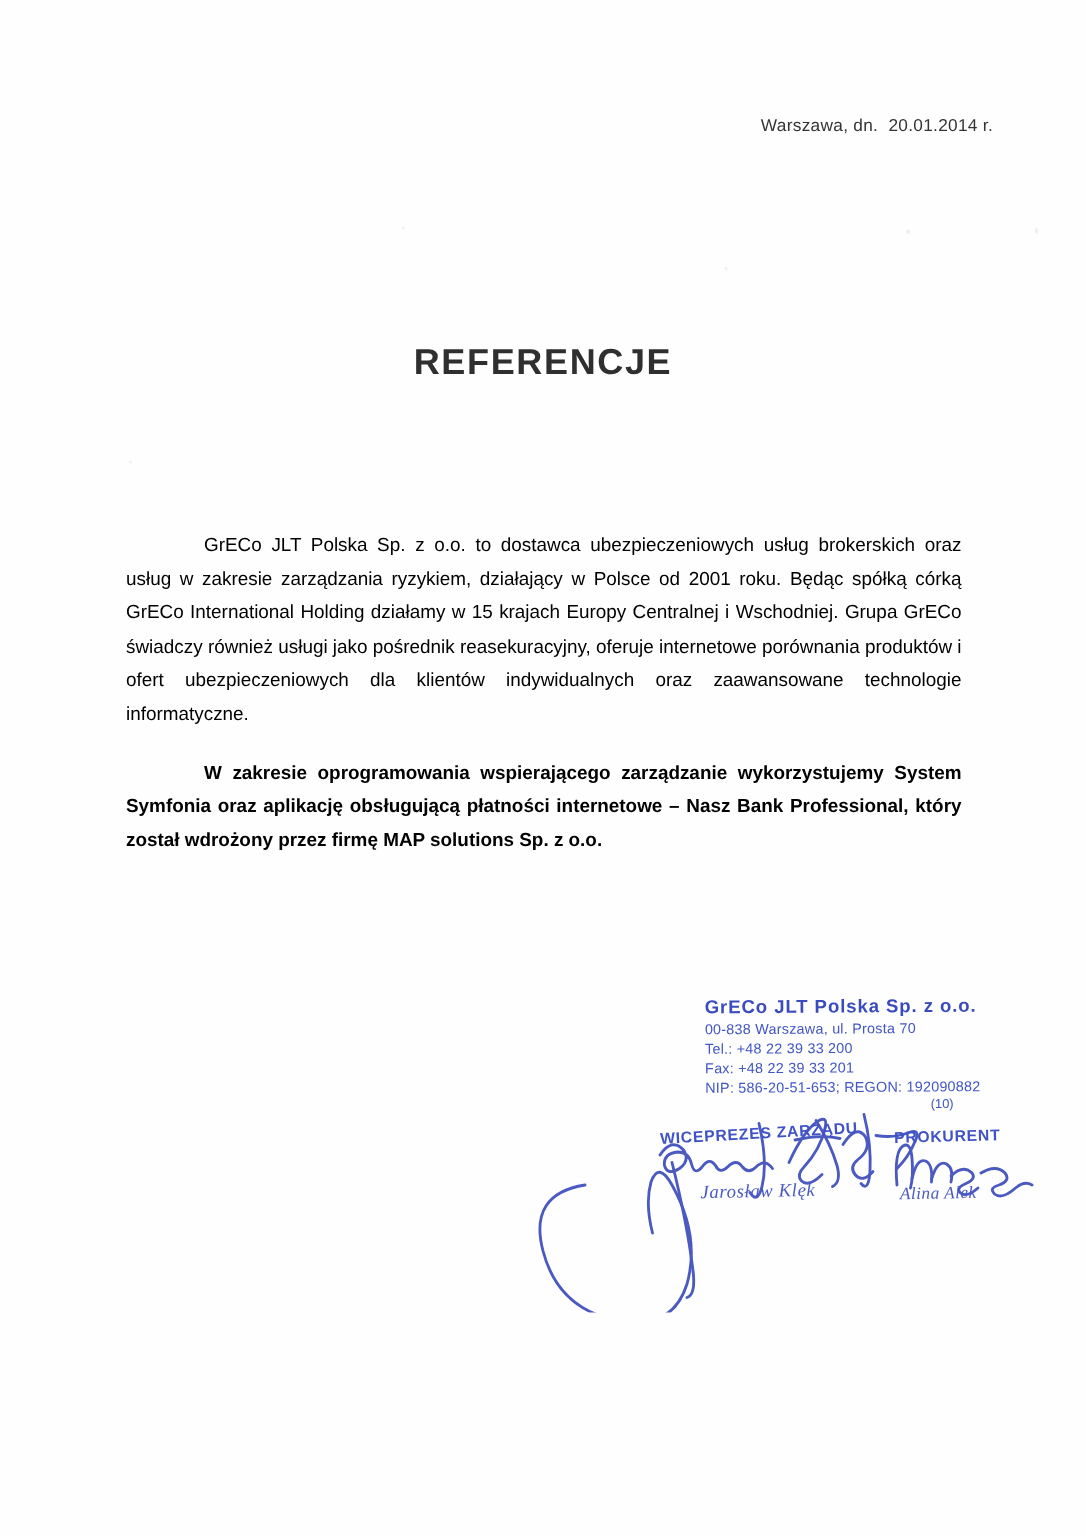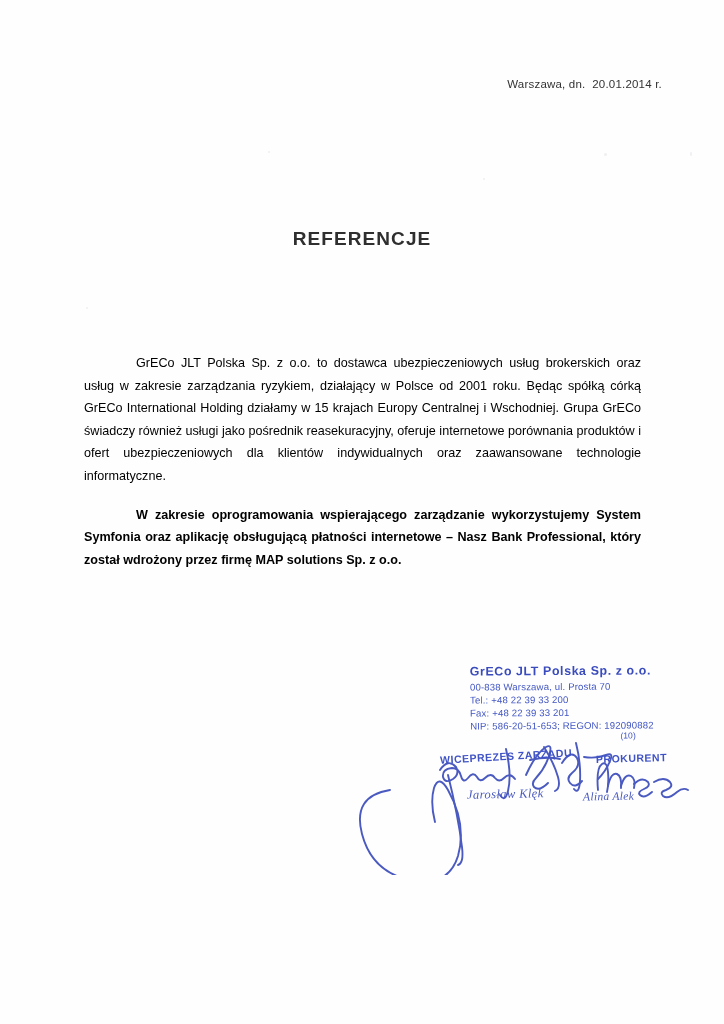--- a/index.html
+++ b/index.html
@@ -33,21 +33,21 @@
     white-space: pre;
   }
 
   
   .doc-title {
     position: absolute;
     top: 228px;
     left: 0;
     right: 0;
     text-align: center;
-    font-size: 19px;
+    font-size: 24px;
     font-weight: bold;
     letter-spacing: 1.1px;
     color: #2f2f2f;
   }
 
   
   .body-block {
     position: absolute;
     left: 84px;
     top: 352px;
@@ -127,21 +127,21 @@
     top: 752px;
     font-size: 10.5px;
     font-weight: bold;
     letter-spacing: 0.5px;
     color: #3f52c6;
     transform: rotate(-1.5deg);
     white-space: nowrap;
   }
   .sig-right-name {
     position: absolute;
-    left: 583px;
+    left: 600px;
     top: 790px;
     font-family: "Liberation Serif", serif;
     font-style: italic;
     font-size: 11.5px;
     color: #4a5ac0;
     letter-spacing: 0.3px;
     transform: rotate(-1deg);
     white-space: nowrap;
   }
 

